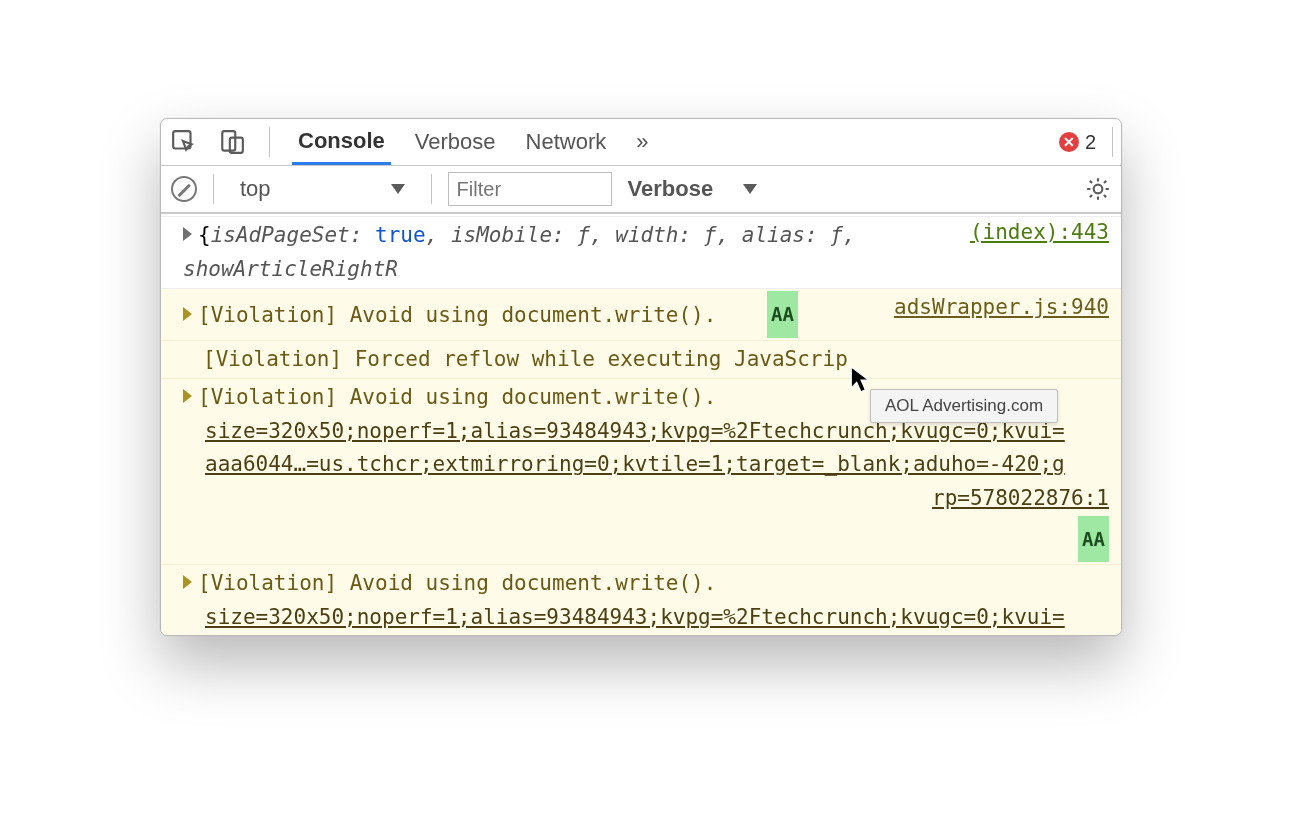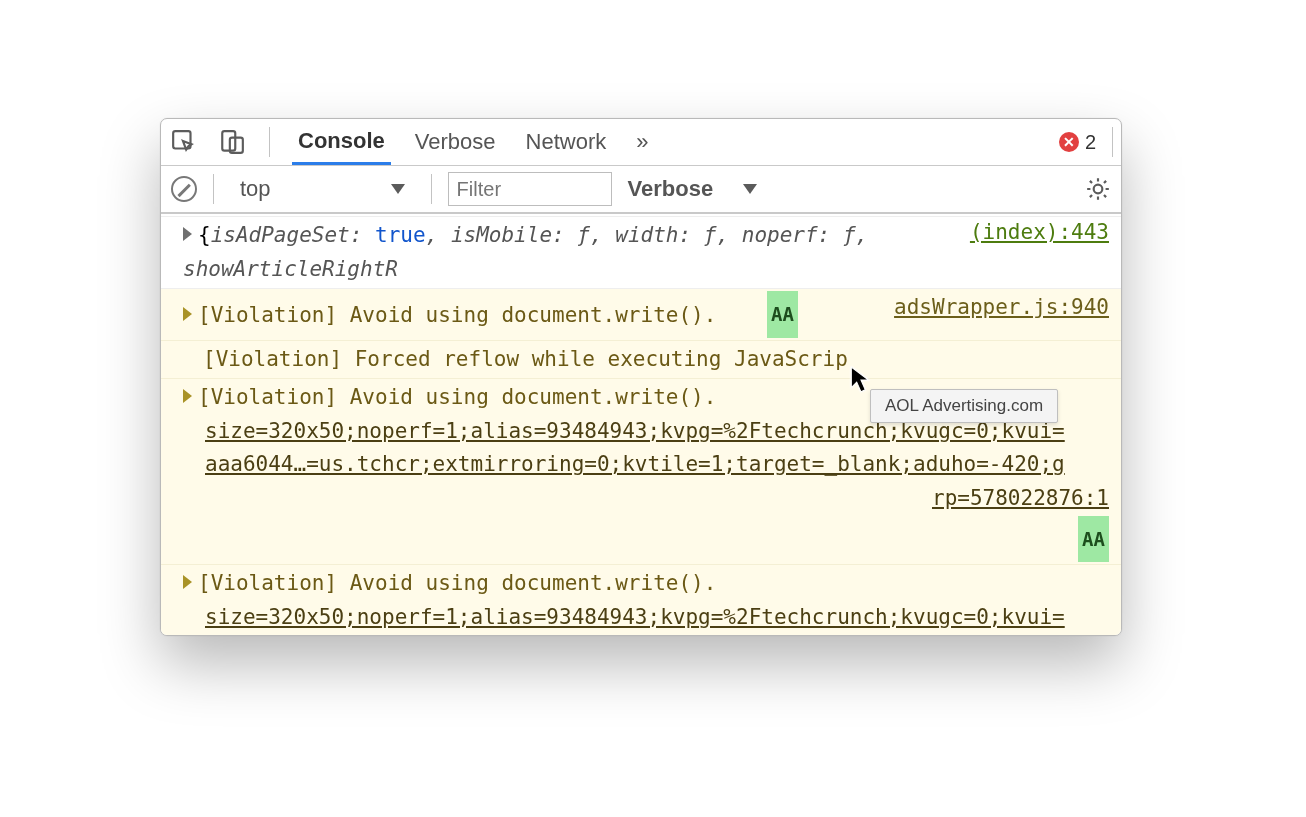--- a/index.html
+++ b/index.html
@@ -137,21 +137,21 @@
           </g>
         </svg>
     </div>
   </div>
 
   <div class="console">
     <div class="row" style="padding-bottom:0;">
       <span class="src-link">(index):443</span>
     </div>
     <div class="row obj">
-      <span class="disc"></span><span>{</span><span class="key">isAdPageSet:</span> <span class="true">true</span><span class="key">, isMobile:</span> <span class="fn">ƒ</span><span class="key">, width:</span> <span class="fn">ƒ</span><span class="key">, noperf:</span> <span class="fn">ƒ</span><span class="key">, showArticleRightR</span>
+      <span class="disc"></span><span>{</span><span class="key">isAdPageSet:</span> <span class="true">true</span><span class="key">, isMobile:</span> <span class="fn">ƒ</span><span class="key">, width:</span> <span class="fn">ƒ</span><span class="key">, alias:</span> <span class="fn">ƒ</span><span class="key">, showArticleRightR</span>
     </div>
     <div class="row warn">
       <span class="src-link">adsWrapper.js:940</span>
       <span class="disc"></span><span>[Violation] Avoid using document.write().</span>&nbsp;&nbsp;&nbsp;&nbsp;<span class="aa-badge">AA</span>
     </div>
     <div class="row warn" style="padding-left:42px;">
       <span>[Violation] Forced reflow while executing JavaScrip</span>
     </div>
     <div class="row warn">
       <span class="disc"></span><span>[Violation] Avoid using document.write().</span><br>

